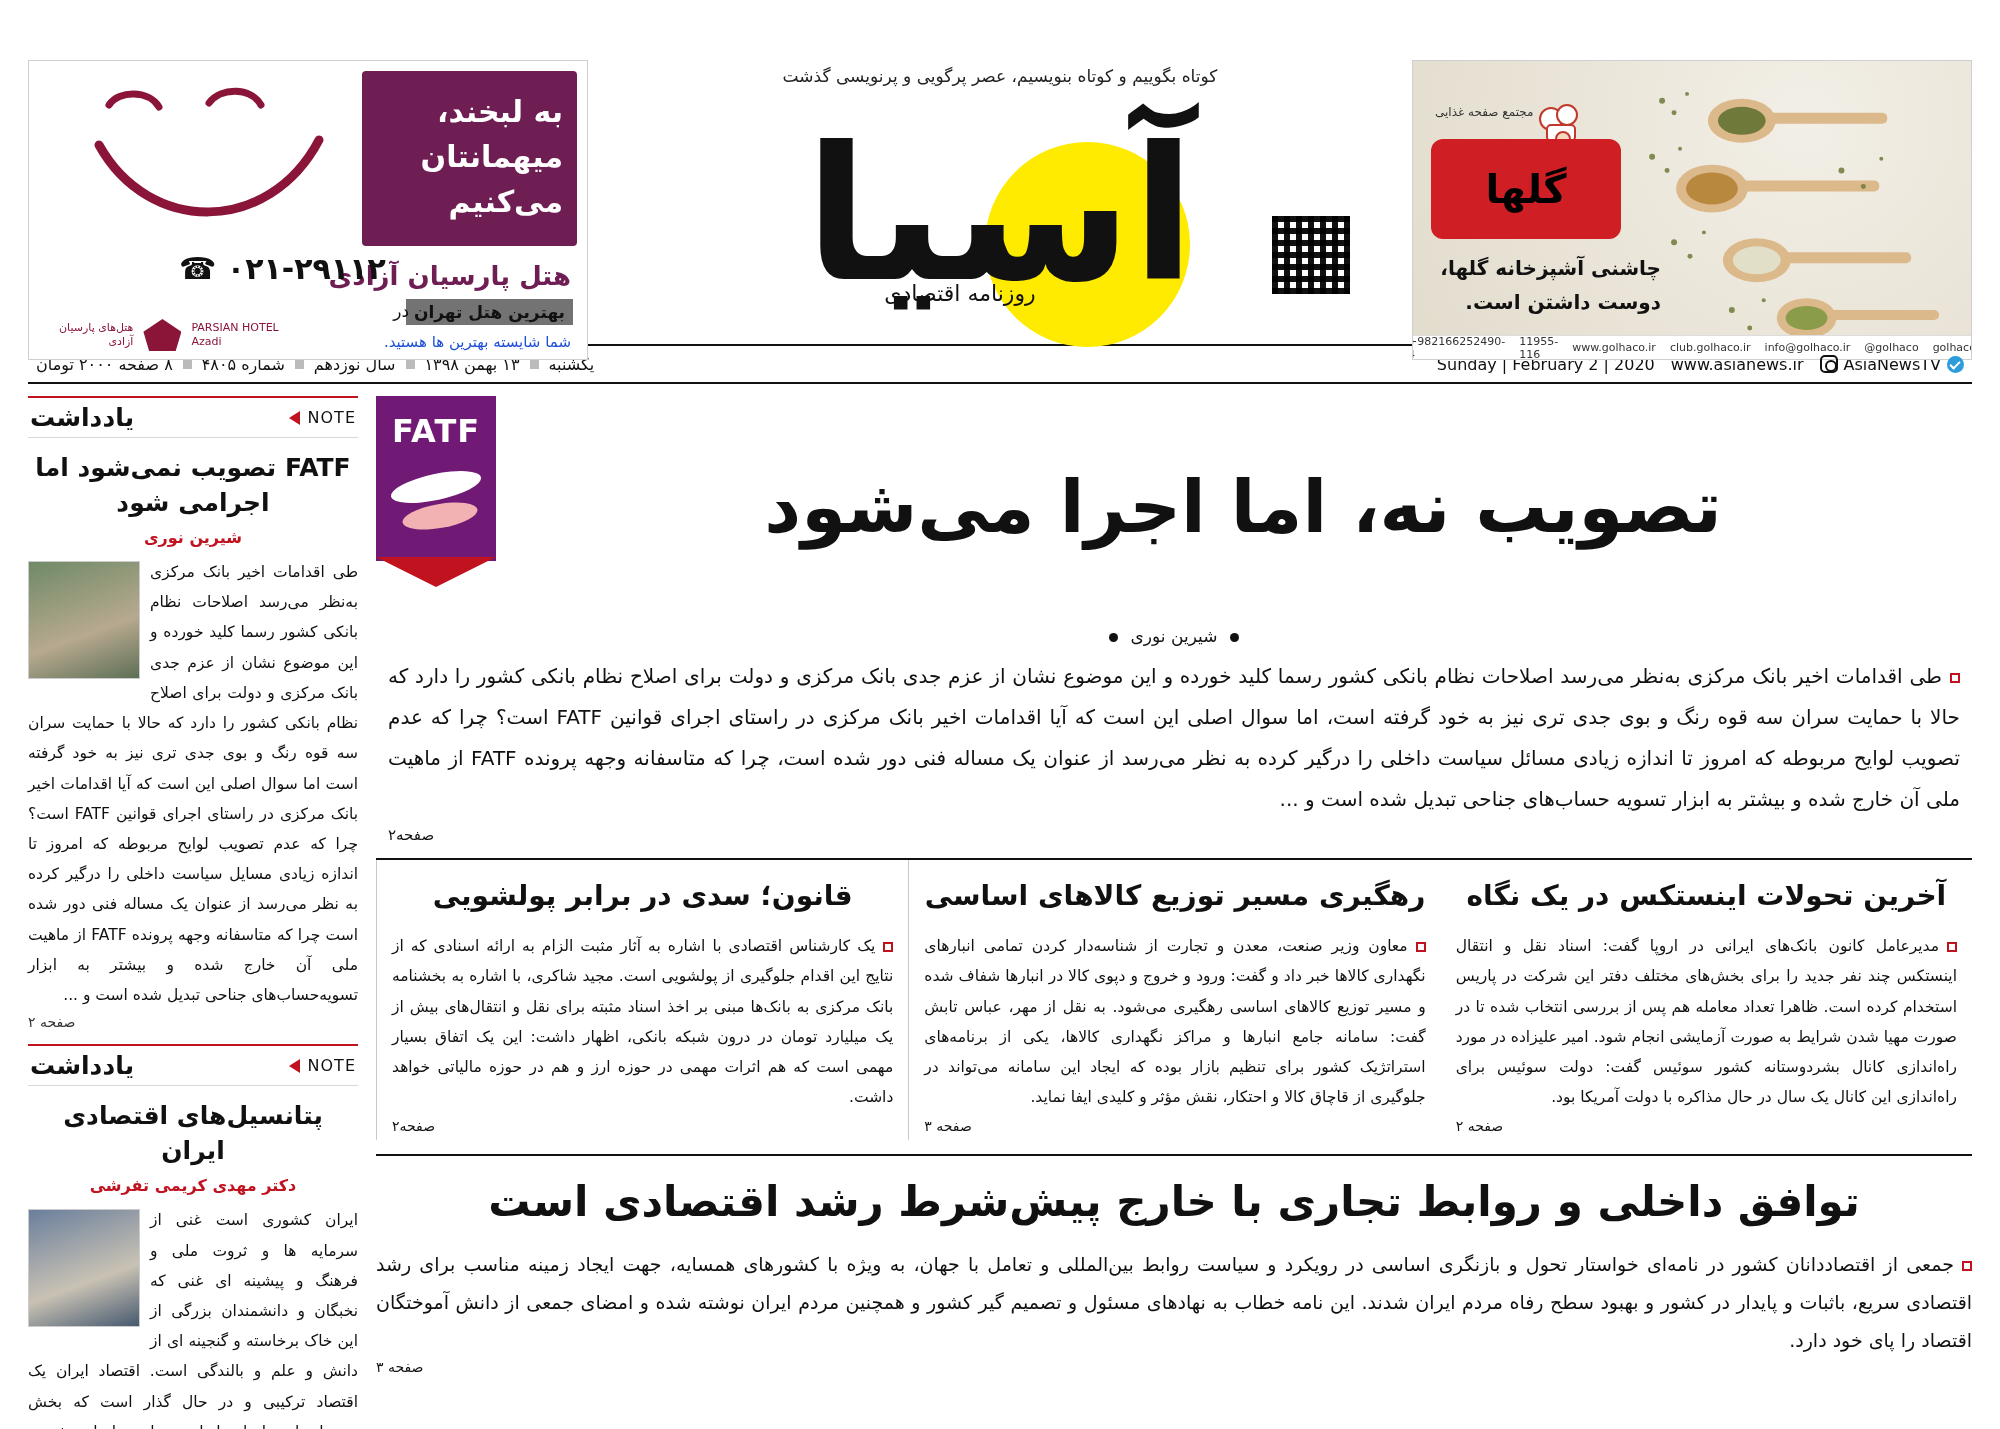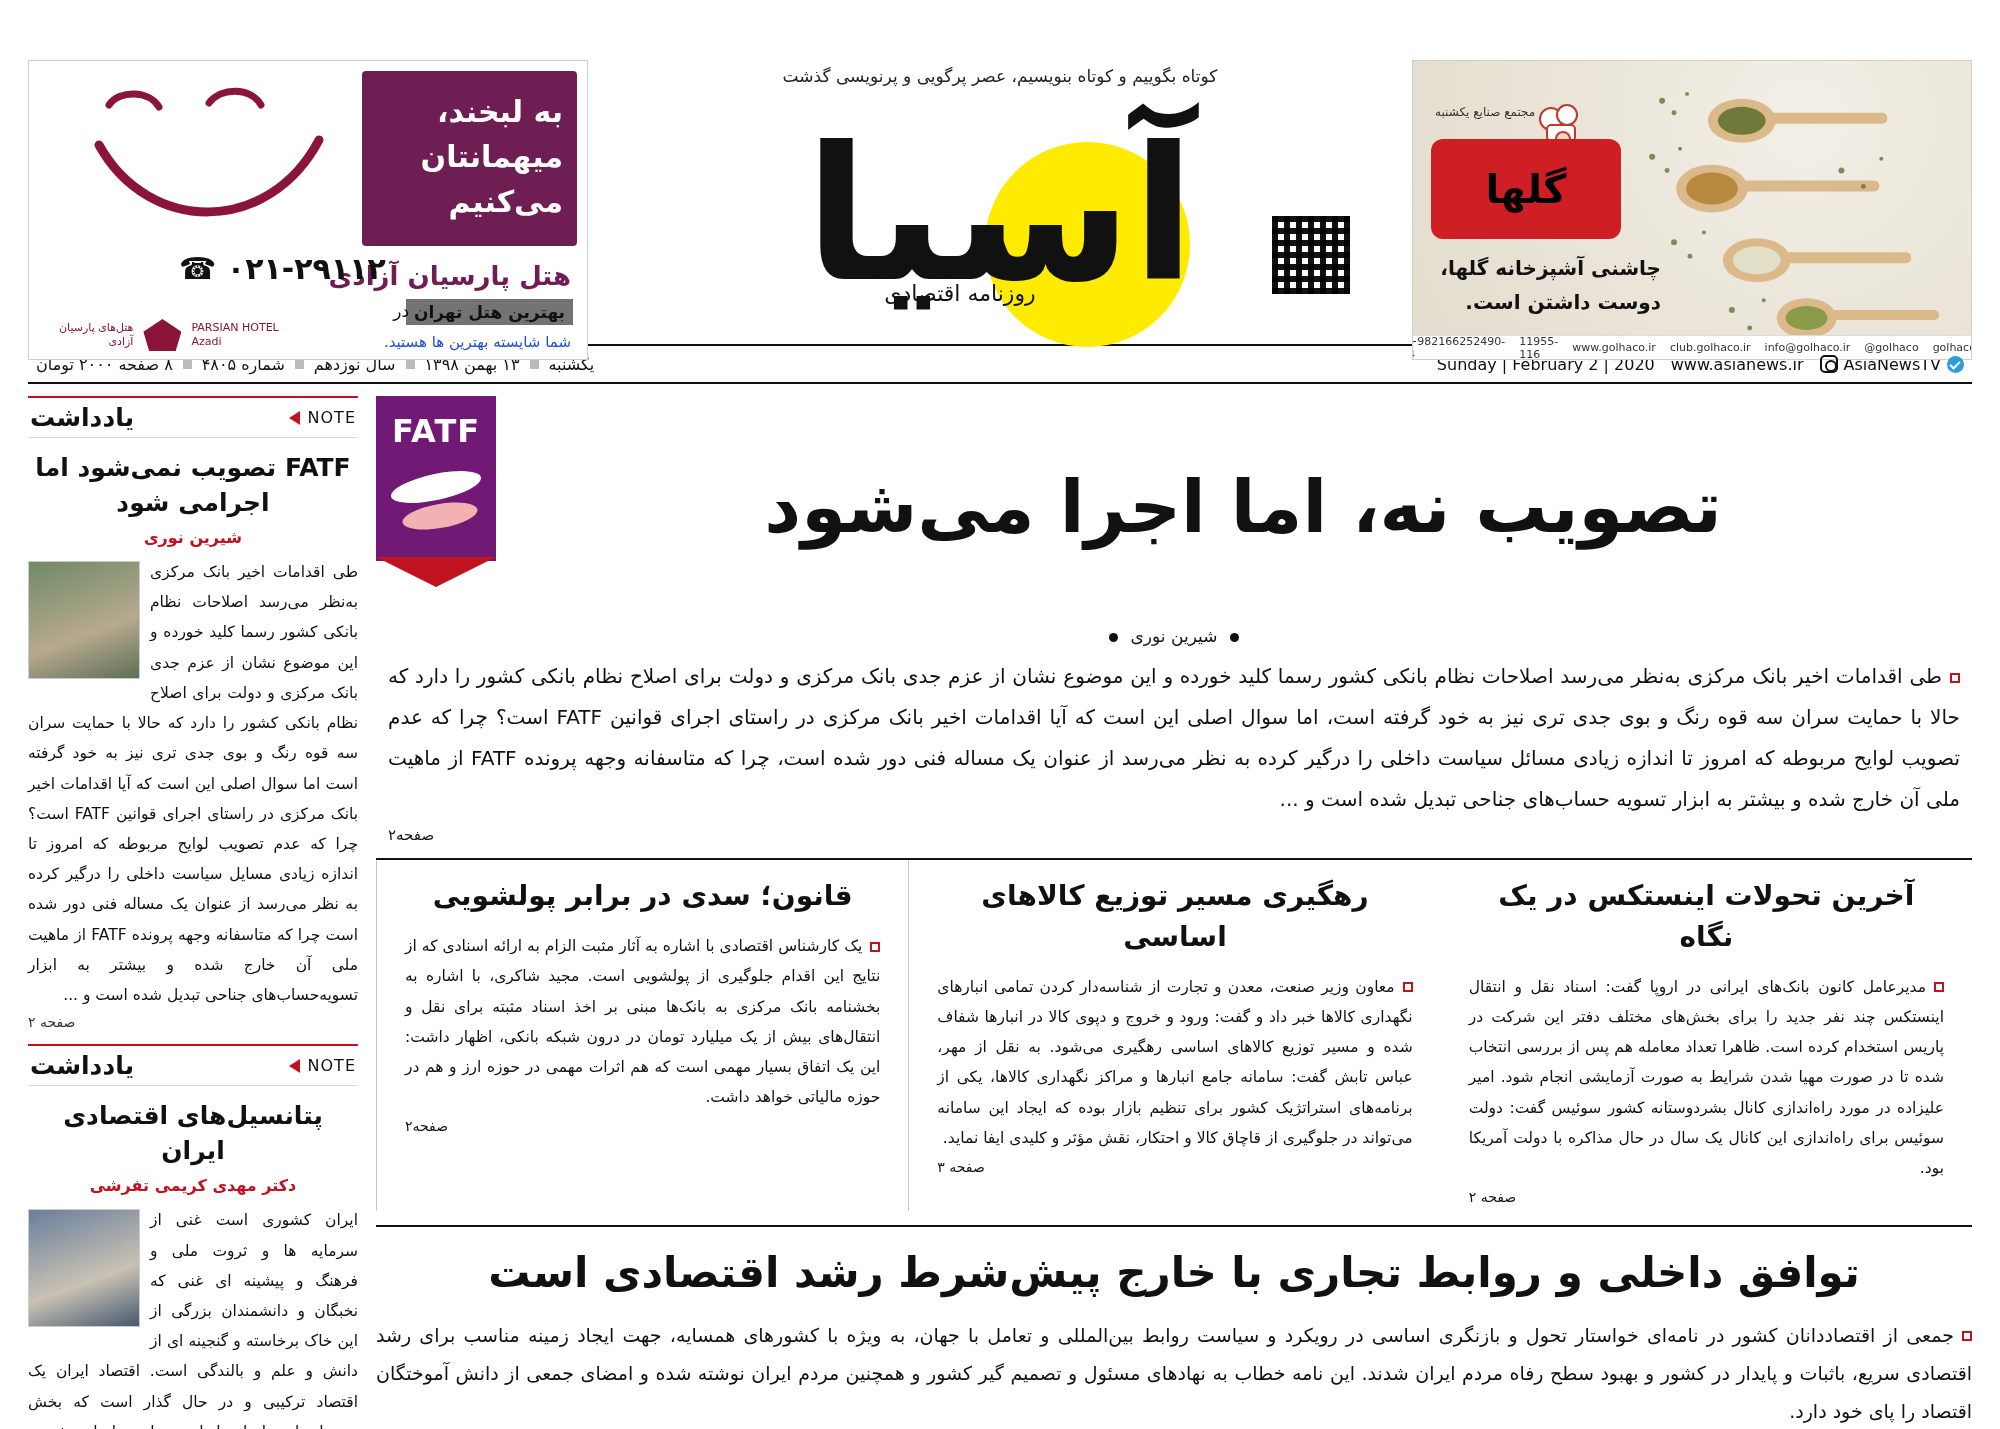--- a/index.html
+++ b/index.html
@@ -121,21 +121,21 @@
   .byline .dot { display:inline-block; width:9px; height:9px; background:#111; border-radius:50%;
                  margin:0 7px; vertical-align:middle; }
   .lead-body { font-size:20px; line-height:2.05; text-align:justify; padding:0 12px; }
   .rsq { display:inline-block; width:10px; height:10px; border:2px solid #c1121f; margin-left:8px;
          vertical-align:middle; }
   .lead-pageref { text-align:left; font-size:15px; margin-top:6px; padding-left:12px; }
 
   
   .strip { display:flex; flex-direction:row-reverse; gap:0; margin-top:14px;
            border-top:2px solid #111; }
-  .strip .cell { flex:1; padding:12px 28px 6px; border-left:1px solid #c9c9c9; }
+  .strip .cell { flex:1; padding:12px 15px 6px; border-left:1px solid #c9c9c9; }
   .strip .cell:last-child { border-left:none; }
   .strip h3 { font-size:28px; font-weight:bold; text-align:center; line-height:1.45; margin:4px 0 14px; }
   .strip p { font-size:15.5px; line-height:1.95; text-align:justify; margin:0; }
   .strip .pg { font-size:14px; text-align:left; margin-top:6px; }
 
   
   .bottom { margin-top:14px; border-top:2px solid #111; padding-top:12px; }
   .bottom h2 { font-size:42px; font-weight:bold; text-align:center; margin:6px 0 14px; line-height:1.35;}
   .bottom p { font-size:19px; line-height:2.0; text-align:justify; margin:0; }
   .bottom .pg { font-size:14px; text-align:left; }
@@ -217,21 +217,21 @@
             <circle cx="278" cy="196" r="2.5"></circle>
             <circle cx="292" cy="172" r="2"></circle>
           <circle cx="320" cy="250" r="3"></circle>
             <circle cx="338" cy="268" r="2.5"></circle>
             <circle cx="352" cy="240" r="2"></circle>
           <circle cx="430" cy="110" r="3"></circle>
             <circle cx="452" cy="126" r="2.5"></circle>
             <circle cx="470" cy="98" r="2"></circle>
         </g>
       </svg>
-      <div class="tagtop">مجتمع صنایع یکشنبه</div>
+      <div class="tagtop">مجتمع صفحه غذایی</div>
       <svg class="golha-cap" viewBox="0 0 60 48">
         <circle cx="18" cy="16" r="11" fill="#fff" stroke="#c0392b" stroke-width="2"></circle>
         <circle cx="34" cy="12" r="10" fill="#fff" stroke="#c0392b" stroke-width="2"></circle>
         <rect x="14" y="22" width="28" height="16" rx="4" fill="#fff" stroke="#c0392b" stroke-width="2"></rect>
         <circle cx="30" cy="36" r="7" fill="#f6d8c0" stroke="#c0392b" stroke-width="2"></circle>
       </svg>
       <div class="golha-logo">
         <span>گلها</span>
       </div>
       <div class="slogan">

